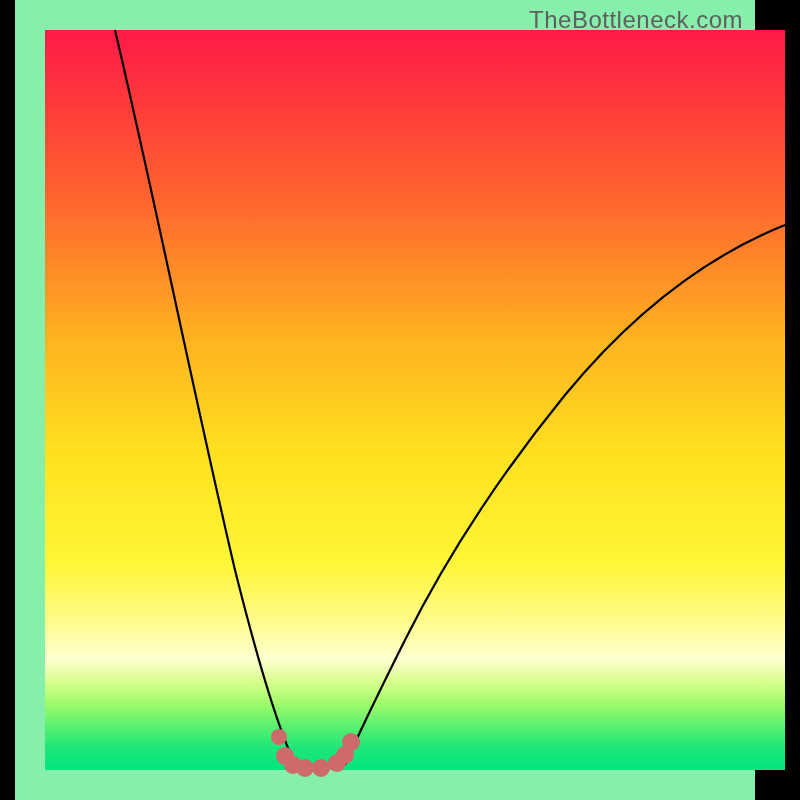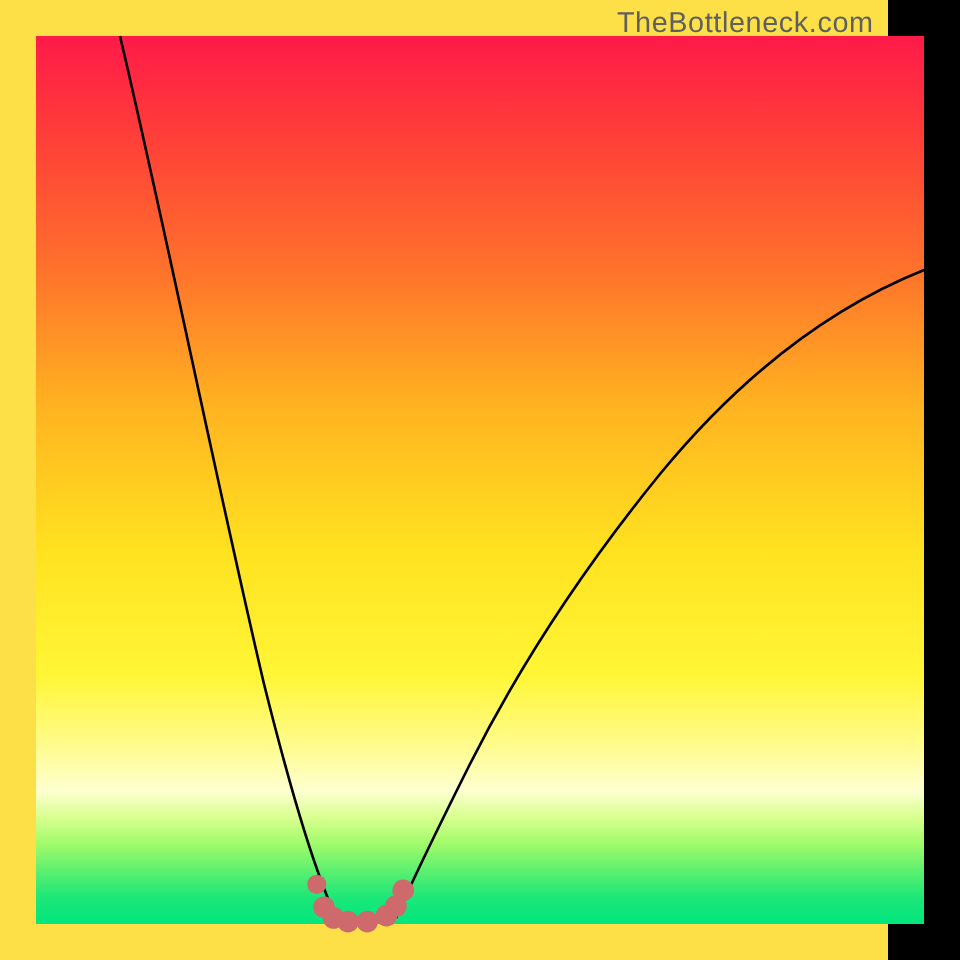--- a/index.html
+++ b/index.html
@@ -1,19 +1,19 @@
 <!DOCTYPE html>
 <html><head>
 <meta charset="utf-8">
 <style>
   * { margin: 0; padding: 0; box-sizing: border-box; }
   html, body { width: 800px; height: 800px; overflow: hidden; }
   body { background: #000; font-family: Arial, sans-serif; }
   .outer {
-    width: 740px; height: 800px; background: #fde047; position: relative;
+    width: 740px; height: 800px; background: #86efac; position: relative; margin-left: 15px;
   }
   .watermark {
     position: absolute; top: 6px; right: 12px;
     color: #5f5f5f; font-size: 24px; font-weight: 500;
     letter-spacing: 0.5px;
   }
   .plot {
     position: absolute;
     left: 30px; top: 30px;
     width: 740px; height: 740px;

